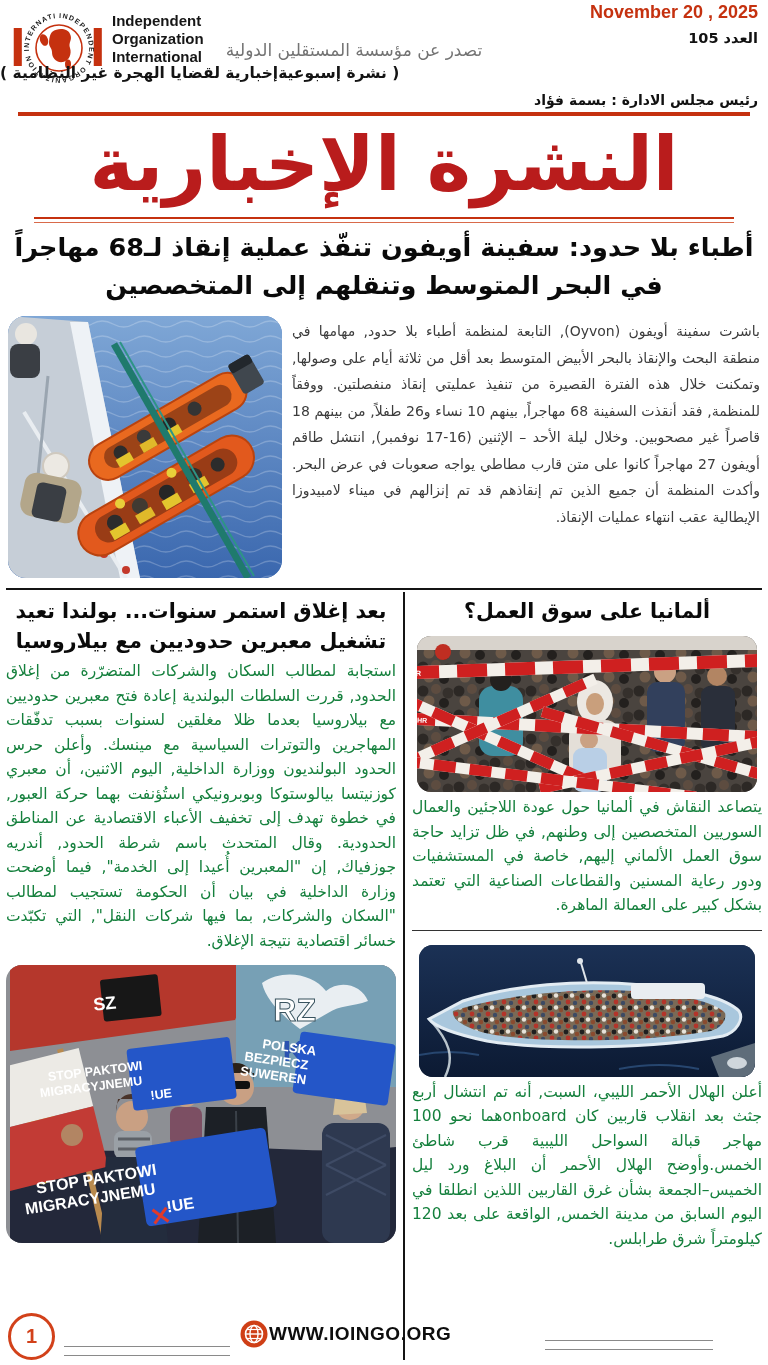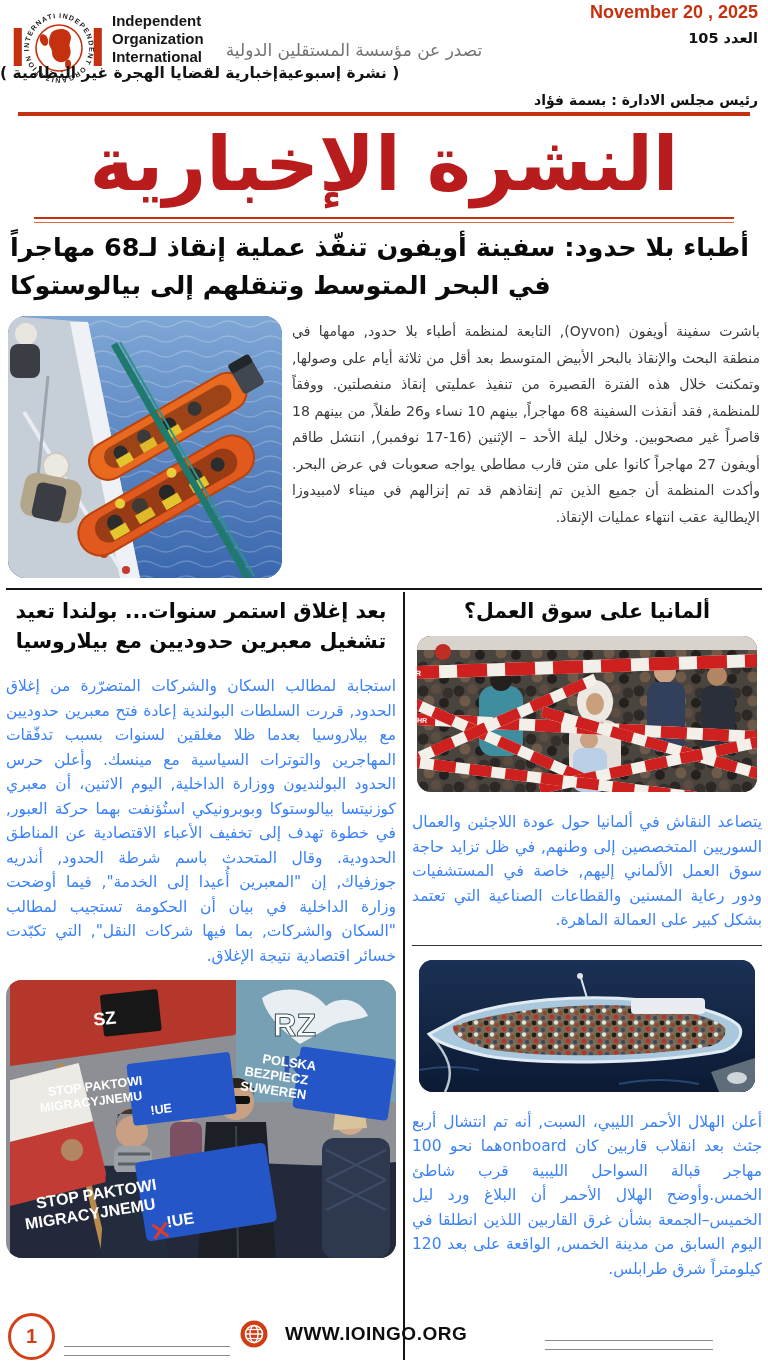--- a/index.html
+++ b/index.html
@@ -20,55 +20,55 @@
   .subtitle{left:0;right:60px;top:64px;text-align:left;direction:rtl;
             font-weight:bold;font-size:15.5px;color:#141414}
   .chairman{right:10px;top:92px;direction:rtl;font-weight:bold;font-size:14px}
 
   .rule-red{left:18px;right:18px;top:112px;height:3.5px;background:#c5310f}
   .newsletter-title{left:0;right:0;top:114px;text-align:center;direction:rtl;
                     font-weight:bold;font-size:75px;line-height:100px;color:#b91c1c}
   .rule-red2{left:34px;right:34px;top:217px;height:6px;
              border-top:2px solid #c5310f;border-bottom:1.5px solid #d96a4a}
 
-  .main-headline{left:10px;right:10px;top:228px;direction:rtl;text-align:left;
+  .main-headline{left:10px;right:10px;top:228px;direction:rtl;text-align:center;
                  font-weight:bold;font-size:25.5px;line-height:38px;color:#0a0a0a}
 
   
   .main-photo{left:8px;top:316px;width:274px;height:262px;border-radius:18px;
               overflow:hidden;background:#4a79bb}
   .main-body{left:292px;right:8px;top:318px;height:266px;direction:rtl;
              text-align:justify;font-size:14px;line-height:26.5px;color:#3c3c3c}
 
   .rule-black{left:6px;right:6px;top:588px;height:2px;background:#141414}
 
   
   .columns{left:6px;right:6px;top:592px;height:768px;display:flex;direction:rtl;overflow:hidden}
   .col{display:flex;flex-direction:column}
   .col-r{width:350px}
   .col-l{flex:1}
   .v-divider{width:2px;background:#141414;margin:0 7px}
   .col h3{direction:rtl;text-align:center;font-weight:bold;font-size:20.5px;
           line-height:30px;color:#0a0a0a;margin-top:4px}
   .col p{direction:rtl;text-align:justify;font-size:15.5px;line-height:24.5px;
-         color:#3b82f6;margin-top:18px}
+         color:#15803d;margin-top:3px}
   .photo{border-radius:14px;overflow:hidden;margin:10px auto 0}
   .photo.crowd{width:340px;height:156px;background:#4a443f}
   .photo.boat{width:336px;height:132px;background:#11233f}
   .photo.protest{width:100%;height:278px;border-radius:16px;background:#8d8f94;margin-top:12px}
   .col-rule{border-top:1.5px solid #333;margin:12px 0 4px}
 
   
   .page-circle{left:8px;top:1313px;width:47px;height:47px;border:3px solid #d2411a;
                border-radius:50%;color:#d2411a;font-family:"Liberation Sans",sans-serif;
                font-weight:bold;font-size:20px;display:flex;align-items:center;justify-content:center}
   .dlines{height:10px;border-top:1.5px solid #8a8a8a;border-bottom:1.5px solid #8a8a8a}
   .dl-left{left:64px;top:1346px;width:166px}
   .dl-right{left:545px;top:1340px;width:168px}
-  .site{left:240px;top:1320px;display:flex;align-items:center;gap:17px}
+  .site{left:240px;top:1320px;display:flex;align-items:center;gap:1px}
   .site-text{font-family:"Liberation Sans",sans-serif;font-weight:bold;
              font-size:19px;letter-spacing:.5px;color:#0d0d0d}
   svg text{font-family:"Liberation Sans",sans-serif}
 </style>
 </head>
 <body>
 
 <div class="abs logo-box">
   <svg width="104" height="96" viewBox="0 0 104 96">
     <text x="2" y="62" font-family="DejaVu Serif,serif" font-weight="bold" font-size="56" fill="#c5310f">I</text>
@@ -96,21 +96,21 @@
 <div class="abs publisher">تصدر عن مؤسسة المستقلين الدولية</div>
 <div class="abs subtitle">( نشرة إسبوعيةإخبارية لقضايا الهجرة غير النظامية )</div>
 <div class="abs chairman">رئيس مجلس الادارة : بسمة فؤاد</div>
 
 <div class="abs rule-red"></div>
 <h1 class="abs newsletter-title">النشرة الإخبارية</h1>
 <div class="abs rule-red2"></div>
 
 <div class="abs main-headline">
   <div>أطباء بلا حدود: سفينة أويفون تنفّذ عملية إنقاذ لـ68 مهاجراً</div>
-  <div>في البحر المتوسط وتنقلهم إلى بيالوستوكا</div>
+  <div>في البحر المتوسط وتنقلهم إلى المتخصصين</div>
 </div>
 
 <div class="abs main-photo">
   <svg width="274" height="262" viewBox="0 0 274 262">
     <defs>
       <linearGradient id="sea" x1="0" y1="0" x2="0" y2="1">
         <stop offset="0" stop-color="#7fa7d6"></stop>
           <stop offset="1" stop-color="#3a67ae"></stop>
       </linearGradient>
       <pattern id="waves" width="42" height="15" patternUnits="userSpaceOnUse">

